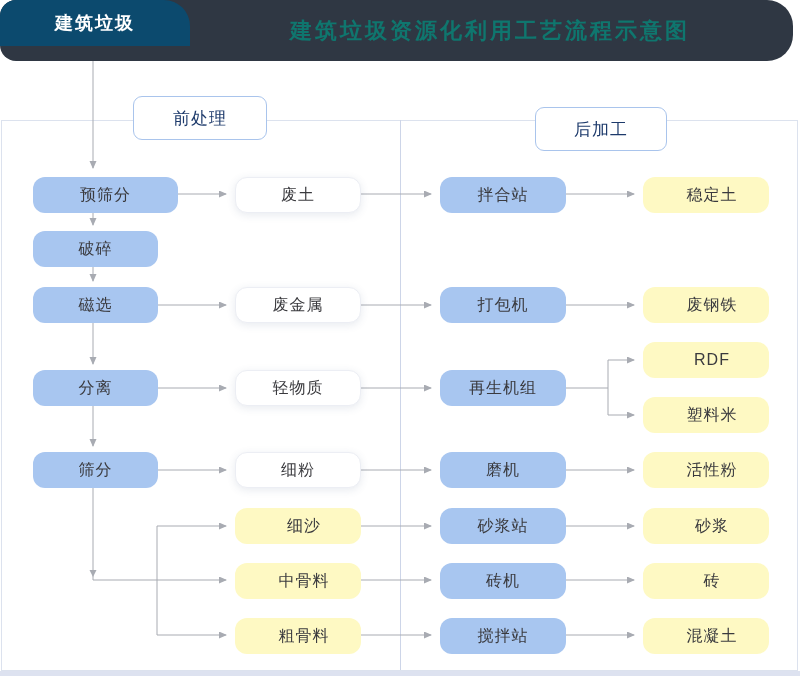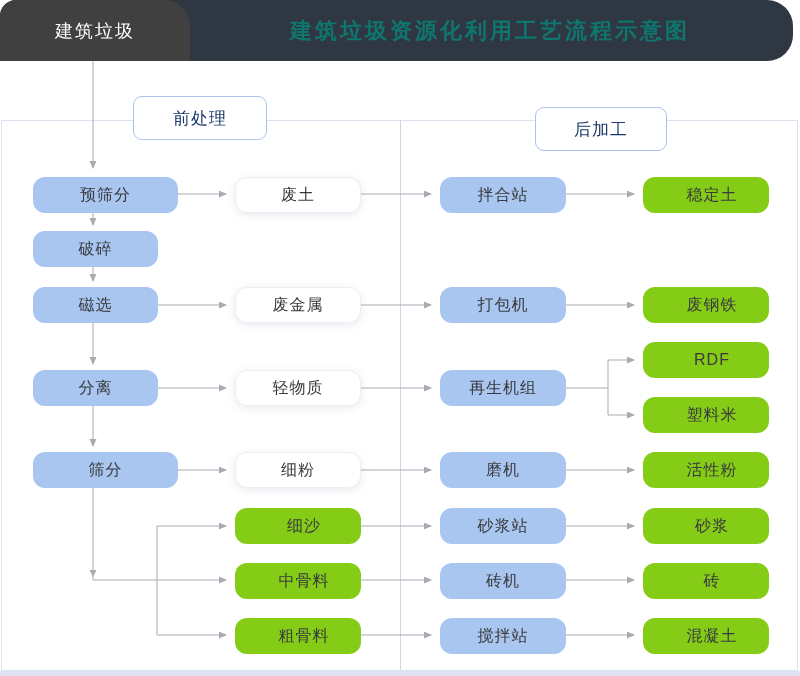--- a/index.html
+++ b/index.html
@@ -11,24 +11,24 @@
   .header-bar{
     position:absolute;left:0;top:0;width:793px;height:61px;
     background:#2f3743;border-radius:16px 26px 26px 16px;z-index:4;
   }
   .header-title{
     position:absolute;left:190px;top:0;width:600px;height:61px;
     display:flex;align-items:center;justify-content:center;
     color:#0f766e;font-size:22px;font-weight:bold;letter-spacing:3px;z-index:5;
   }
   .header-tab{
-    position:absolute;left:0;top:0;width:190px;height:61px;
-    background:#404040;border-radius:16px 26px 0 0;
+    position:absolute;left:0;top:0;width:190px;height:46px;
+    background:#0c4a6e;border-radius:16px 26px 0 0;
     display:flex;align-items:center;justify-content:center;
-    color:#ffffff;font-size:18px;font-weight:normal;letter-spacing:2px;z-index:6;
+    color:#ffffff;font-size:18px;font-weight:bold;letter-spacing:2px;z-index:6;
   }
   
   .panel{
     position:absolute;left:1px;top:120px;width:797px;height:551px;
     border:1px solid #dce2ee;box-sizing:border-box;background:transparent;z-index:0;
   }
   .divider{
     position:absolute;left:400px;top:120px;width:1px;height:550px;
     background:#cdd5e8;z-index:0;
   }
@@ -45,21 +45,21 @@
   }
   .sec-pre{left:133px;top:96px;width:134px;}
   .sec-post{left:535px;top:95px;width:132px;margin-top:12px;}
   
   .node{
     position:absolute;height:36px;width:126px;border-radius:12px;
     display:flex;align-items:center;justify-content:center;box-sizing:border-box;
     font-size:16px;font-weight:500;color:#3a3a3e;letter-spacing:1px;z-index:2;
   }
   .node.blue{background:#a8c6f0;}
-  .node.yellow{background:#84cc16;padding-left:12px;}
+  .node.yellow{background:#fef9c3;padding-left:12px;}
   .node.white{background:#ffffff;border:1px solid #eceef4;box-shadow:0 2px 8px rgba(60,80,120,0.12);}
   
   .connectors{position:absolute;left:0;top:0;z-index:1;pointer-events:none;}
 </style>
 </head>
 <body>
 
 <div class="canvas">
 
   <div class="header-bar"></div>
@@ -118,21 +118,21 @@
       <path d="M608 415 H634" marker-end="url(#arr)"></path>
     </g>
 
     <polygon points="89.5,570 96.5,570 93,577" fill="#a8abb2"></polygon>
   </svg>
 
   <div class="node blue" style="left:33px;top:177px;width:145px">预筛分</div>
   <div class="node blue" style="left:33px;top:231px;width:125px">破碎</div>
   <div class="node blue" style="left:33px;top:287px;width:125px">磁选</div>
   <div class="node blue" style="left:33px;top:370px;width:125px">分离</div>
-  <div class="node blue" style="left:33px;top:452px;width:145px">筛分</div>
+  <div class="node blue" style="left:33px;top:452px;width:125px">筛分</div>
 
   <div class="node white" style="left:235px;top:177px">废土</div>
   <div class="node white" style="left:235px;top:287px">废金属</div>
   <div class="node white" style="left:235px;top:370px">轻物质</div>
   <div class="node yellow" style="left:235px;top:508px">细沙</div>
   <div class="node white" style="left:235px;top:452px">细粉</div>
   <div class="node yellow" style="left:235px;top:563px">中骨料</div>
   <div class="node yellow" style="left:235px;top:618px">粗骨料</div>
 
   <div class="node blue" style="left:440px;top:177px">拌合站</div>

